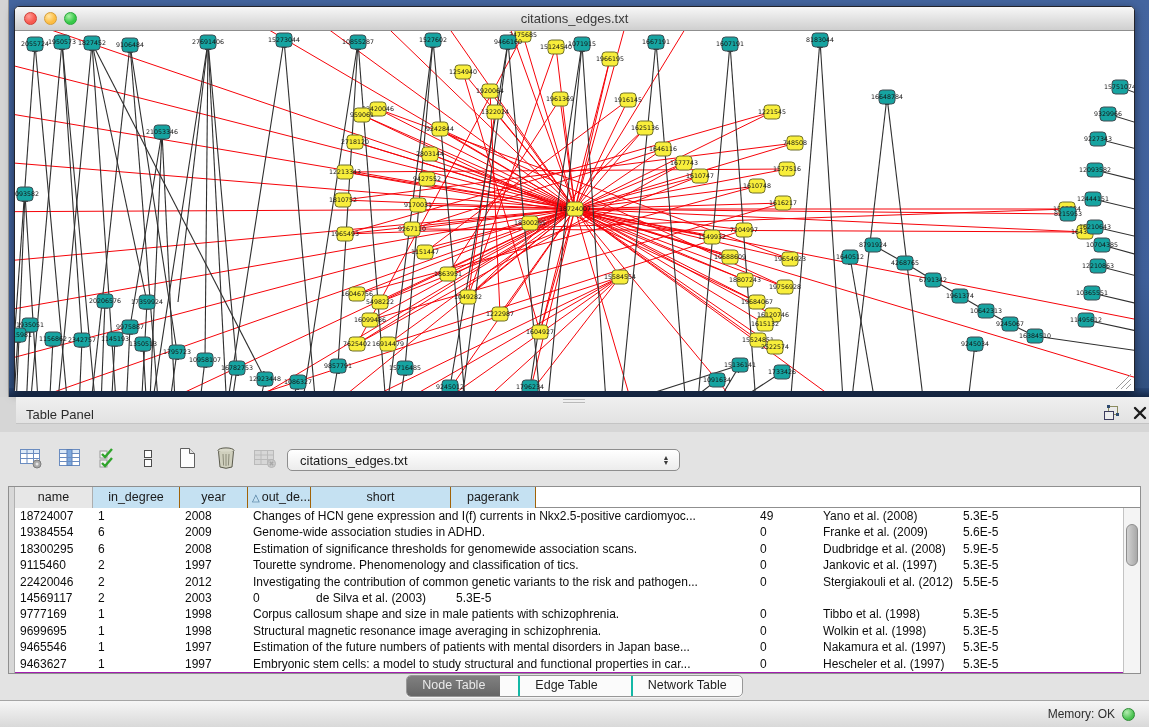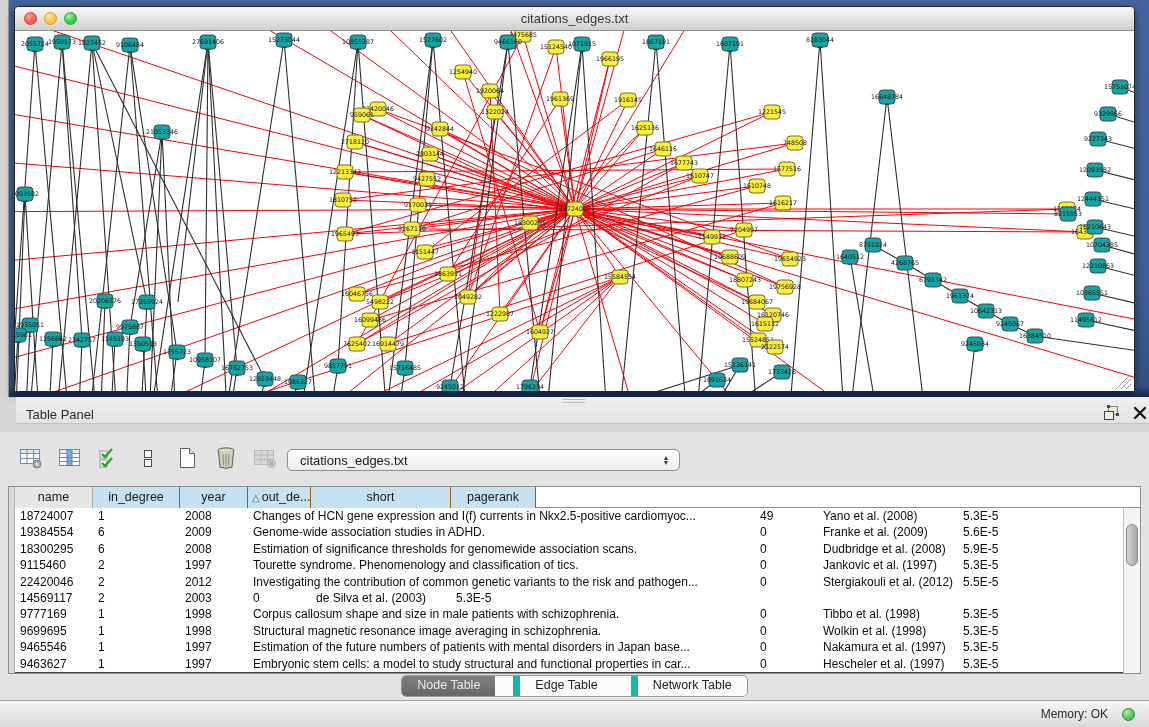--- a/index.html
+++ b/index.html
@@ -26,40 +26,40 @@
   .panel-title{position:absolute;left:10px;top:0;height:35px;line-height:35px;font-size:13px;color:#2c2c2c;}
   .panel-btns{position:absolute;right:18px;top:8px;display:flex;gap:13px;align-items:center;}
   .grip{position:absolute;left:563px;top:399px;width:22px;height:5px;background:repeating-linear-gradient(180deg,#b9b9b9 0 1px,#efefef 1px 3px);}
   .panel-body{position:absolute;left:0;top:432px;width:1149px;height:268px;background:#e3e3e3;}
   .toolbar{position:absolute;left:18px;top:11px;height:30px;display:flex;align-items:center;gap:13px;}
   .tool{width:26px;height:24px;display:flex;align-items:center;justify-content:center;cursor:default;}
   .fx{font-family:"DejaVu Serif",serif;font-style:italic;font-weight:bold;font-size:15px;color:#222;}
   .combo{position:absolute;left:287px;top:17px;width:393px;height:22px;border:1px solid #8e8e8e;border-radius:5px;background:linear-gradient(180deg,#ffffff,#ececec);box-sizing:border-box;display:flex;align-items:center;}
   .combo-text{flex:1;padding-left:12px;font-size:13px;color:#1a1a1a;white-space:nowrap;overflow:hidden;}
   .combo-arrows{width:18px;display:flex;flex-direction:column;align-items:center;line-height:5px;font-size:7px;color:#3a3a3a;padding-right:4px;}
-  .table-box{position:absolute;left:8px;top:54px;width:1133px;height:188px;background:#404040;border:1px solid #8f8f8f;box-sizing:border-box;overflow:hidden;}
+  .table-box{position:absolute;left:8px;top:54px;width:1133px;height:188px;background:#a21caf;border:1px solid #8f8f8f;box-sizing:border-box;overflow:hidden;}
   .gutter{position:absolute;left:0;top:0;bottom:0;width:6px;background:#d8d8d8;border-right:1px solid #b0b0b0;box-sizing:border-box;}
   .thead{position:absolute;left:6px;top:0;right:0;height:21px;display:flex;border-bottom:1px solid #8f8f8f;box-sizing:border-box;background:#fff;}
   .th{height:21px;line-height:20px;font-size:12.5px;color:#1a1a1a;text-align:center;box-sizing:border-box;border-right:1px solid #a16207;background:#c5e1f2;white-space:nowrap;overflow:hidden;}
   .th.gray{background:#e7e7e7;border-right:1px solid #adadad;}
   .th.left{text-align:left;padding-left:4px;}
   .sort-tri{color:#3f6f94;font-size:10px;margin-right:2px;}
   .tbody{position:absolute;left:6px;top:21px;right:0;bottom:0;overflow:hidden;}
   .trow{display:flex;height:16.4px;line-height:16.4px;font-size:12px;color:#0c0c0c;background:#fff;}
   .tcell{box-sizing:border-box;padding-left:5px;white-space:nowrap;overflow:hidden;}
   .c0{width:78px;}.c1{width:87px;}.c2{width:68px;}.c3{width:507px;}.c4{width:63px;}.c5{width:140px;}.c6{width:85px;}
   .vscroll{position:absolute;right:0;top:21px;bottom:0;width:17px;background:#f4f4f4;border-left:1px solid #c3c3c3;box-sizing:border-box;}
   .vthumb{position:absolute;left:2px;right:2px;top:16px;height:40px;border:1px solid #8d8d8d;border-radius:7px;background:linear-gradient(90deg,#d2d2d2,#a8a8a8);}
   .tabs{position:absolute;left:0;right:0;top:243px;display:flex;justify-content:center;}
   .seg{display:flex;border:1px solid #979797;border-radius:5px;overflow:hidden;background:#fbfbfb;height:20px;box-shadow:0 1px 0 rgba(255,255,255,.6);gap:18px;}
-  .seg-item{padding:0 15px;line-height:19px;font-size:12.5px;color:#222;border-left:7px solid #14b8a6;}
+  .seg-item{padding:0 15px;line-height:19px;font-size:12.5px;color:#222;border-left:2px solid #14b8a6;}
   .seg-item:first-child{border-left:none;}
   .seg-item.active{background:linear-gradient(180deg,#808080,#666);color:#e9e9e9;}
   
-  .statusbar{position:absolute;left:0;top:700px;width:1149px;height:27px;background:linear-gradient(180deg,#f6f6f6,#d9d9d9);border-top:1px solid #a5a5a5;box-sizing:border-box;display:flex;justify-content:flex-end;align-items:center;padding-right:14px;gap:7px;}
+  .statusbar{position:absolute;left:0;top:700px;width:1149px;height:27px;background:linear-gradient(180deg,#f6f6f6,#d9d9d9);border-top:1px solid #a5a5a5;box-sizing:border-box;display:flex;justify-content:flex-end;align-items:center;padding-right:14px;}
   .mem-label{font-size:12px;color:#2e2e2e;margin-right:7px;}
   .mem-dot{width:13px;height:13px;border-radius:50%;border:1px solid #2b8a33;box-sizing:border-box;}
 </style>
 </head>
 <body>
 
 <div class="net-region">
   <div class="gray-strip"></div>
   <div class="blue-frame"></div>
   <div class="blue-band"></div>

